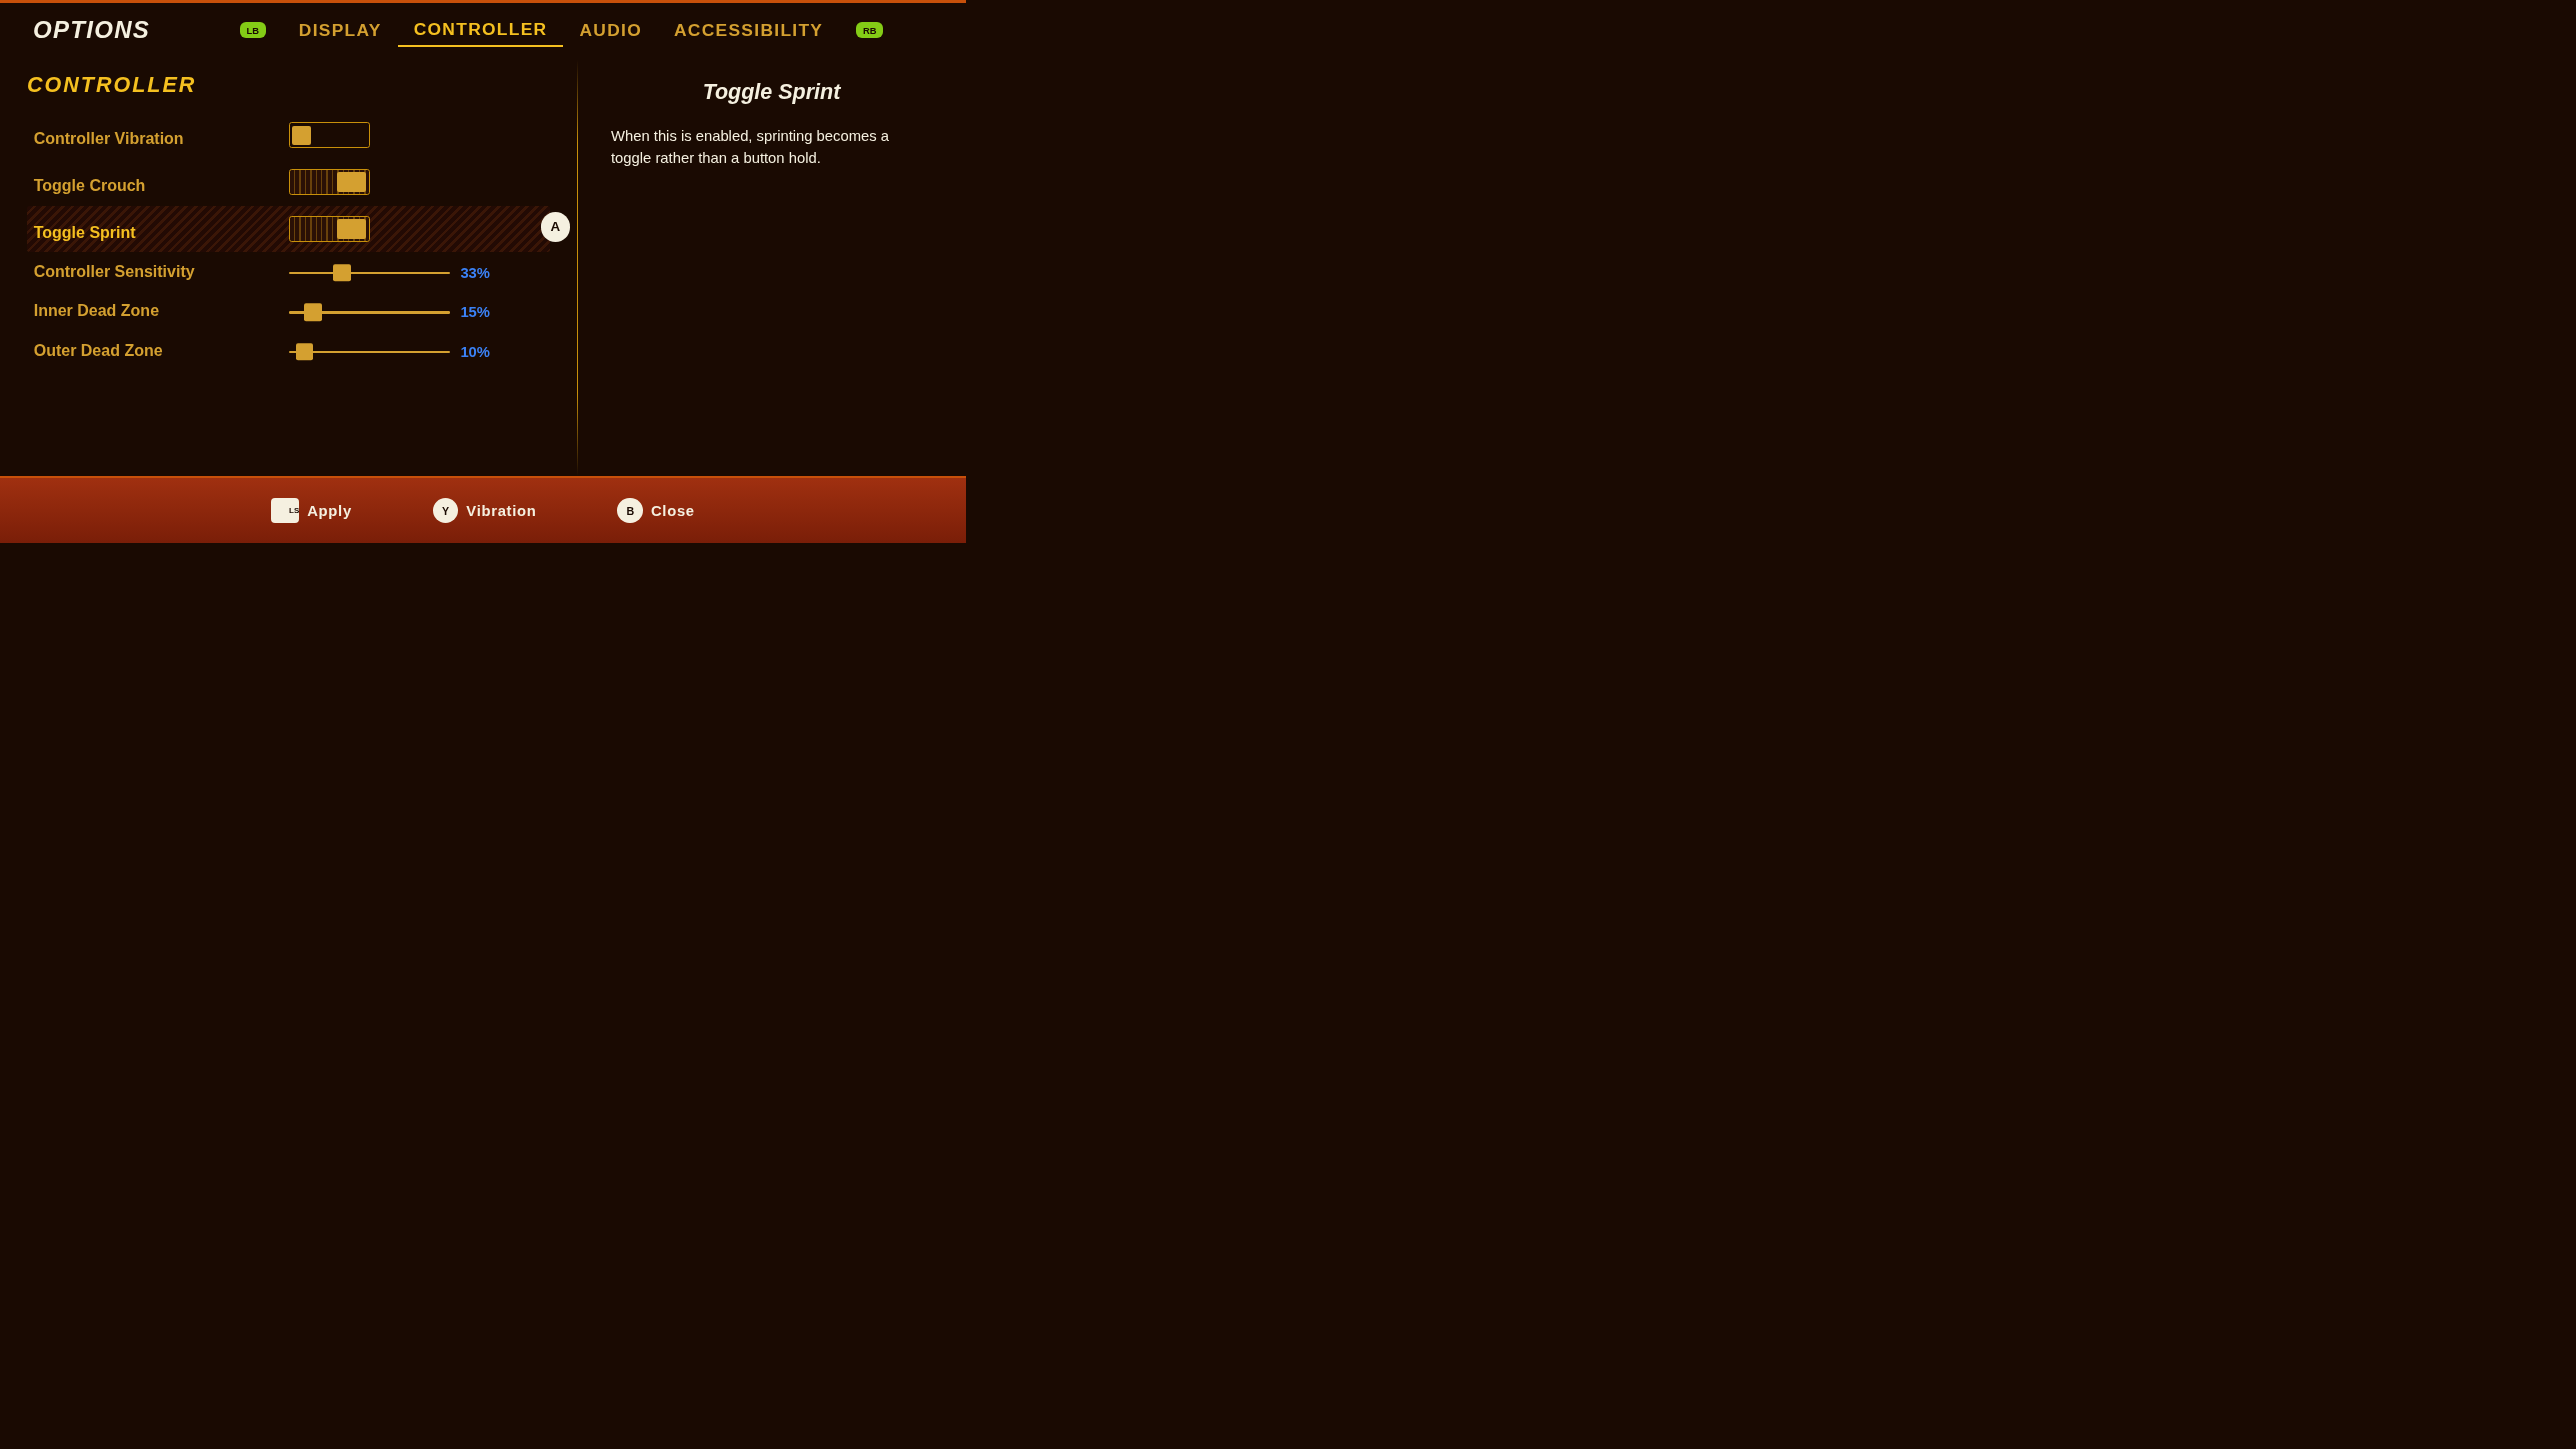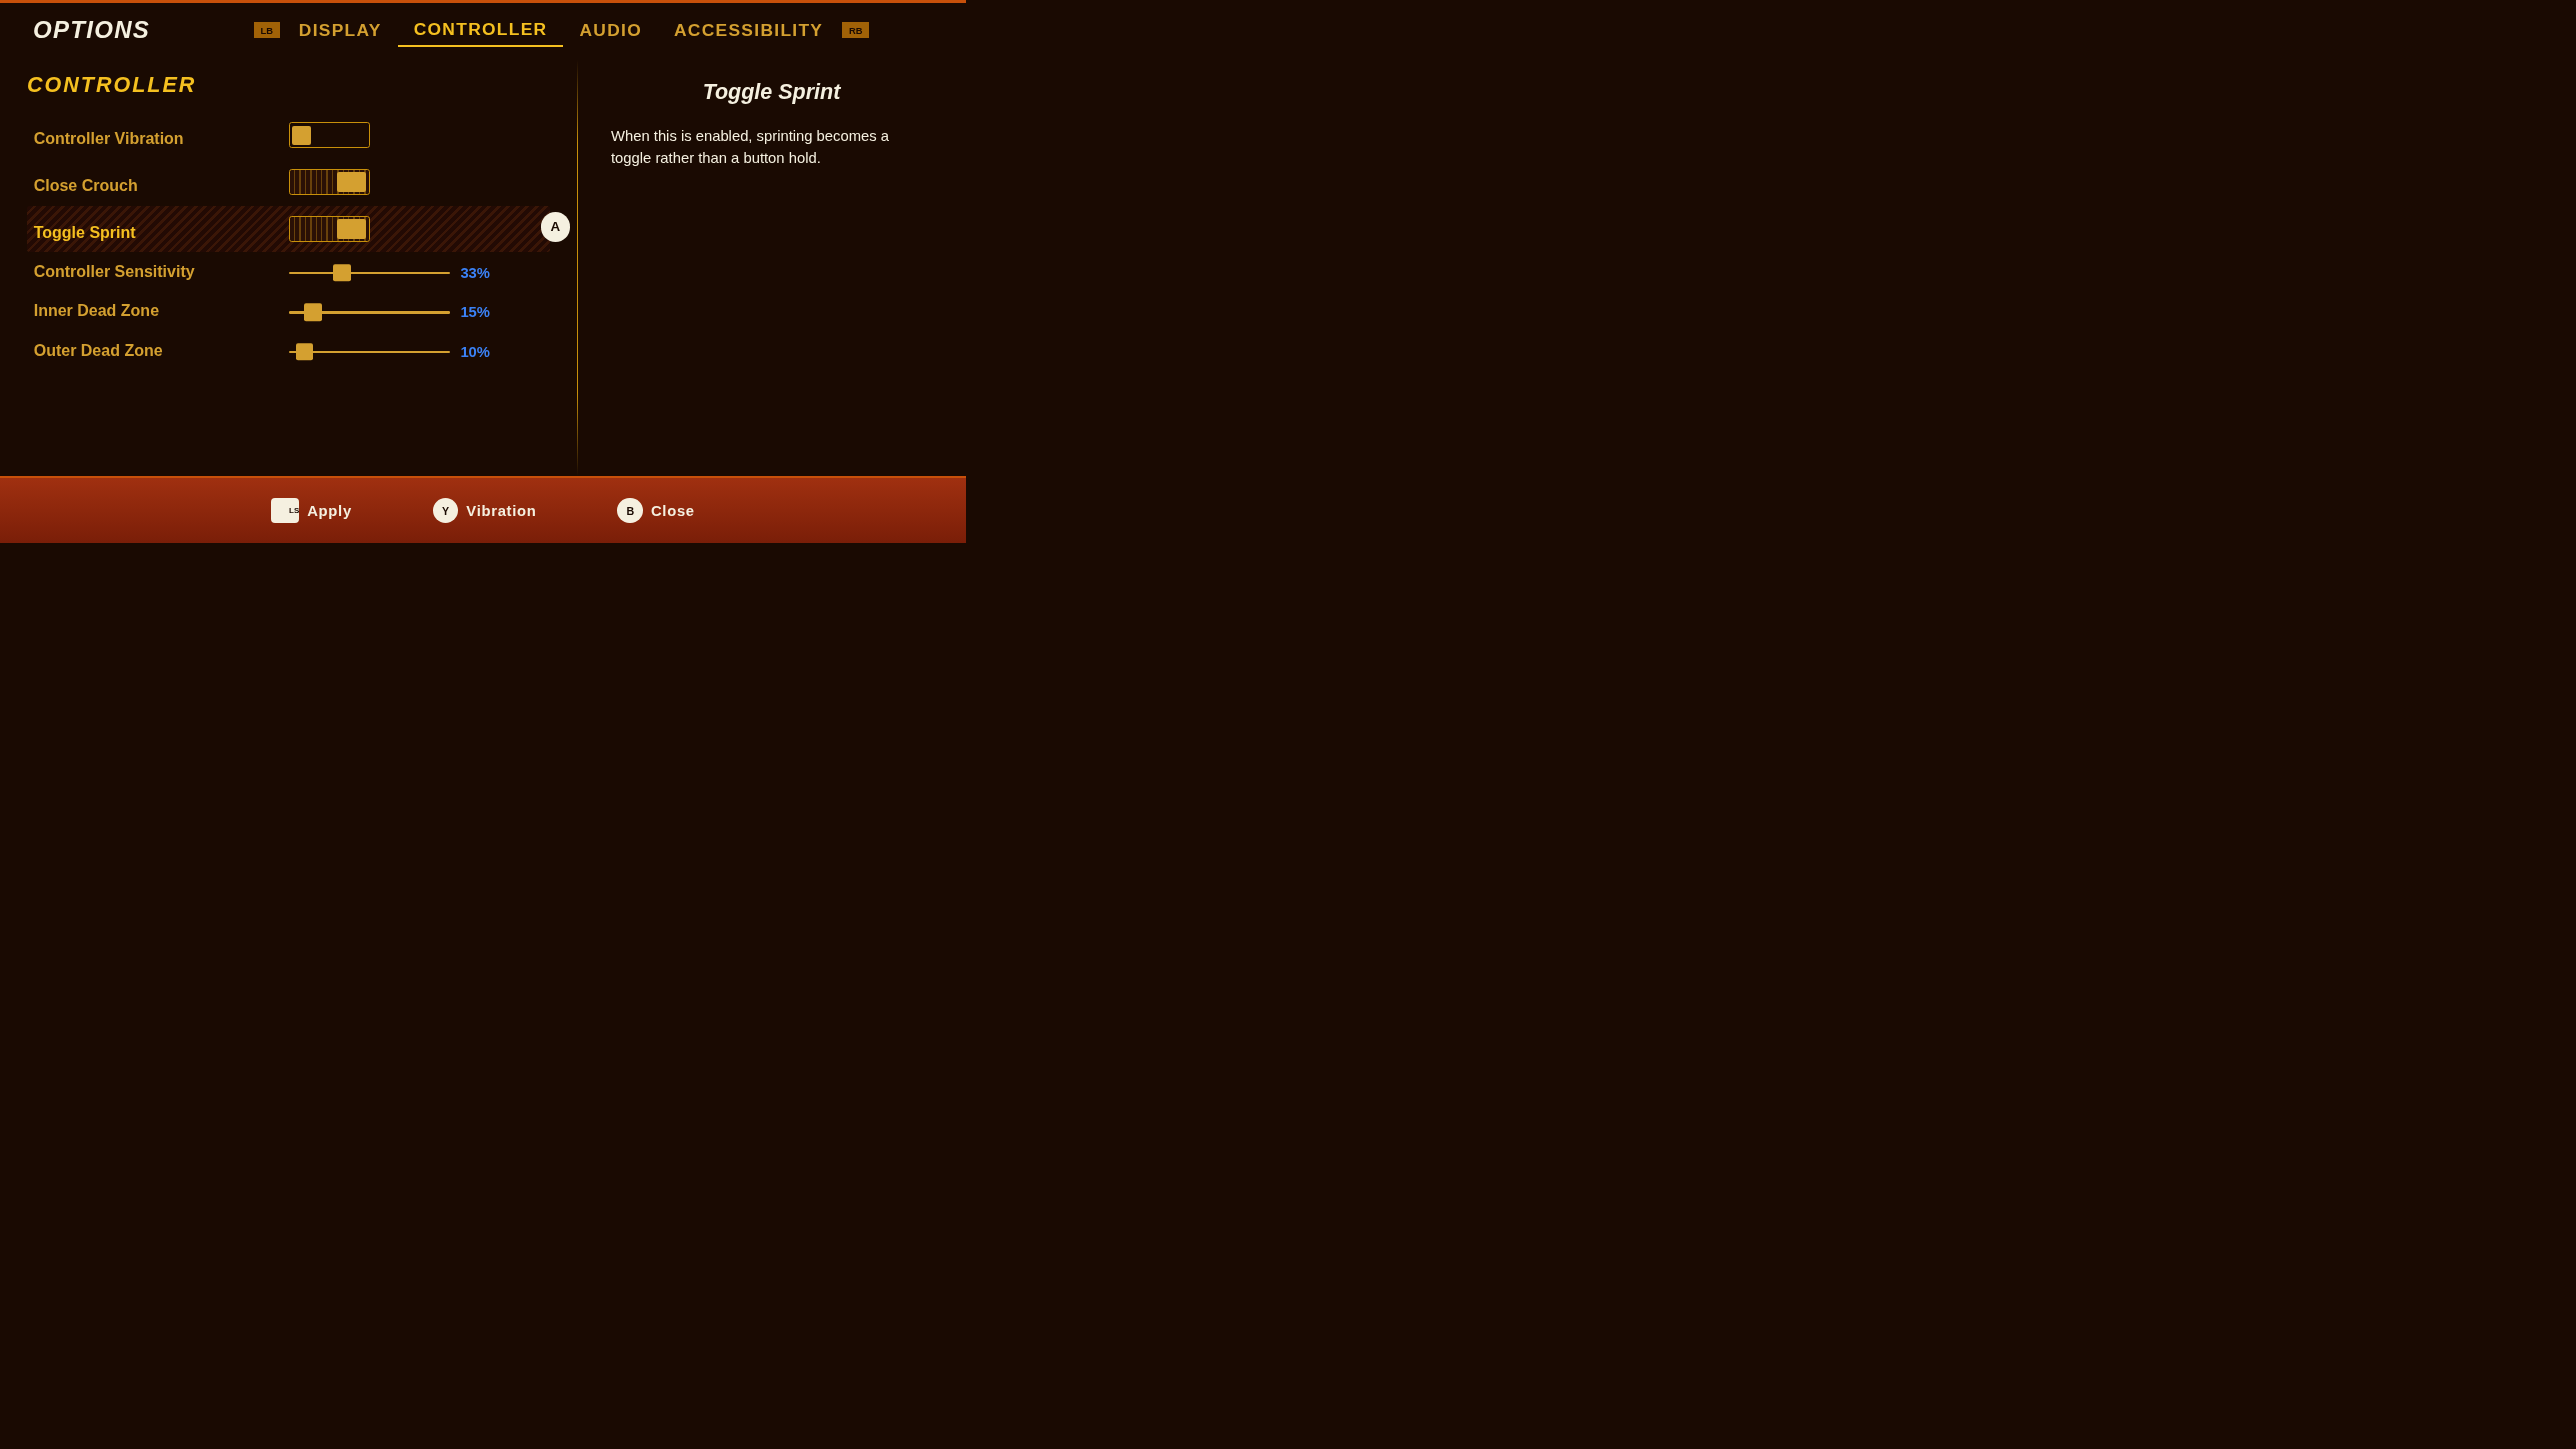--- a/index.html
+++ b/index.html
@@ -98,27 +98,27 @@
 
     .nav-tabs {
       display: flex;
       align-items: center;
       gap: 0;
       flex: 1;
       justify-content: center;
     }
 
     .nav-bump {
-      background: #a16207;
+      background: #84cc16;
       color: #1a0a02;
       font-size: 9.4px;
       font-weight: 900;
       padding: 2.7px 6.7px;
-      border-radius: 0;
-      margin: 0 3px;
+      border-radius: 6px;
+      margin: 0 17px;
     }
 
     .nav-tab {
       color: #d4a030;
       font-size: 17.4px;
       font-weight: 900;
       letter-spacing: 1.3px;
       padding: 5.4px 16px;
       cursor: pointer;
       position: relative;
@@ -376,21 +376,21 @@
       <div class="setting-row">
         <div class="setting-name">Controller Vibration</div>
         <div class="toggle-control toggle-off">
           <div class="toggle-thumb"></div>
         </div>
       </div>
 
 
 
       <div class="setting-row">
-        <div class="setting-name">Close Crouch</div>
+        <div class="setting-name">Toggle Crouch</div>
         <div class="toggle-lines">
           <div class="toggle-lines-inner"></div>
           <div class="toggle-lines-thumb"></div>
         </div>
       </div>
 
       <div class="setting-row selected">
         <div class="setting-name">Toggle Sprint</div>
         <div class="toggle-lines">
           <div class="toggle-lines-inner"></div>

